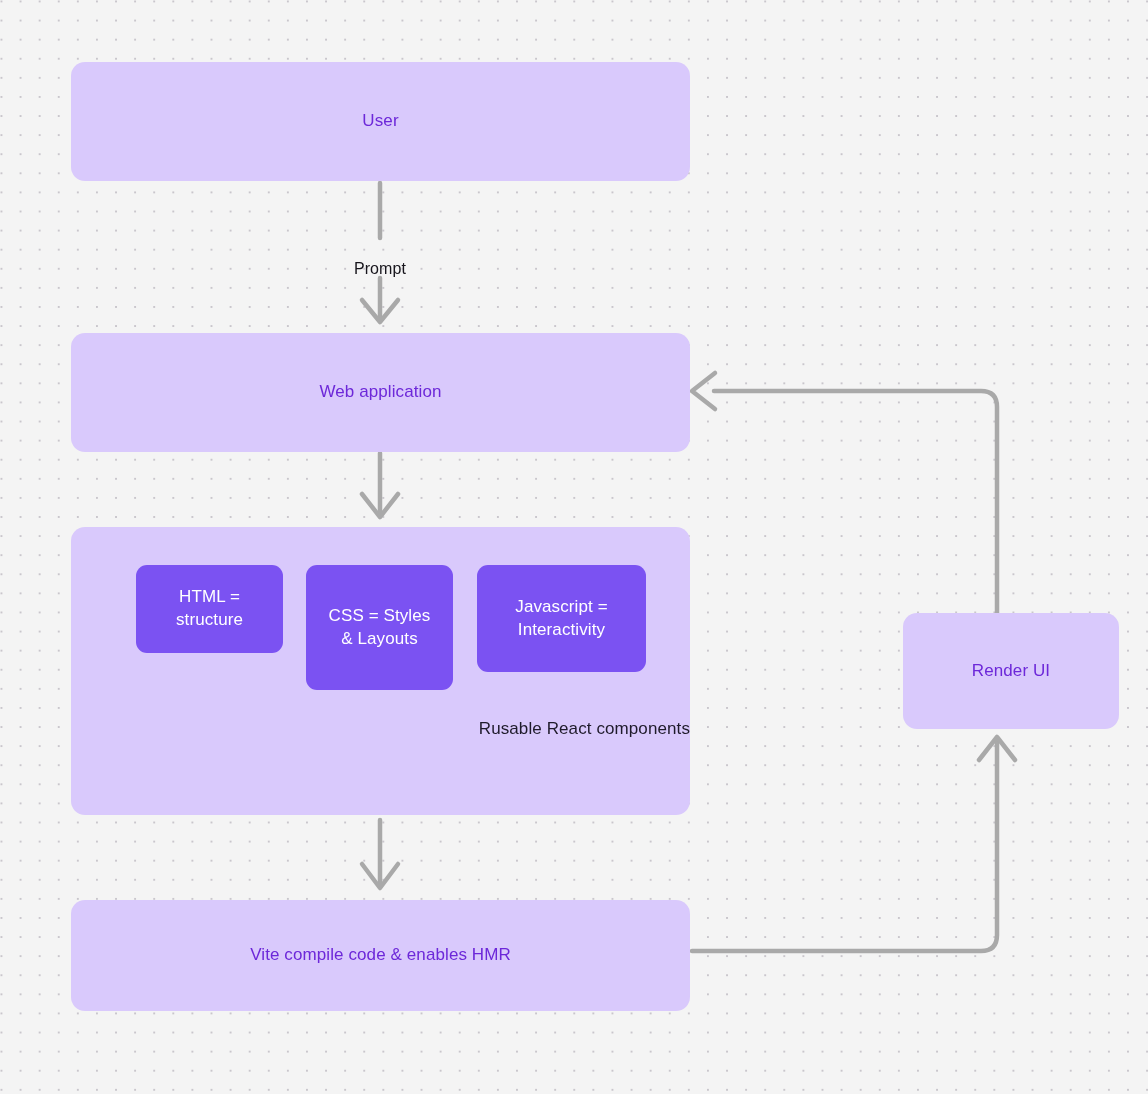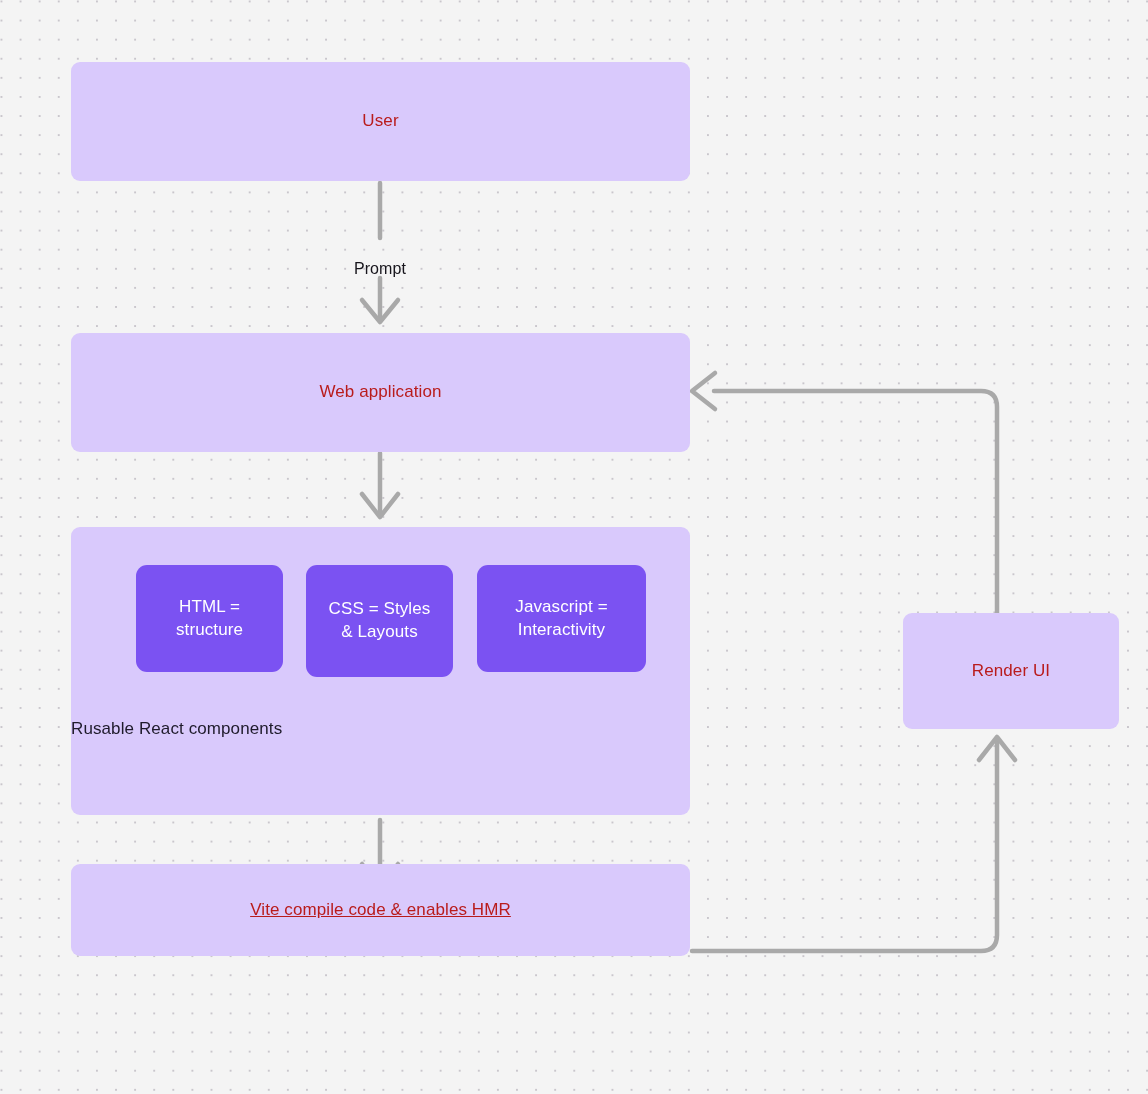--- a/index.html
+++ b/index.html
@@ -21,39 +21,39 @@
     background-size: 19.1px 19.1px;
     background-position: 0.5px 0.5px;
   }
   .node {
     position: absolute;
     box-sizing: border-box;
     display: flex;
     align-items: center;
     justify-content: center;
     text-align: center;
-    border-radius: 9px;
-    color: #b91c1c;
+    border-radius: 14px;
+    color: #6d28d9;
     font-size: 17px;
     line-height: 1.35;
     letter-spacing: 0.1px;
     white-space: pre-line;
   }
   .node-lavender {
     background: #d9c9fc;
   }
   .node-violet {
     background: #7b52f2;
     color: #ffffff;
     border-radius: 11px;
     font-size: 17px;
   }
   .group-caption {
     position: absolute;
-    text-align: left;
+    text-align: right;
     color: #1f1b2b;
     font-size: 17px;
     letter-spacing: 0.1px;
   }
   .edge-label {
     position: absolute;
     color: #17151c;
     font-size: 16px;
     letter-spacing: 0.1px;
     background: transparent;
@@ -109,40 +109,40 @@
     <span>Prompt</span>
   </div>
 
   <div class="node node-lavender" style="left:71px; top:333px; width:619px; height:119px;text-align:center;">
     <span>Web application</span>
   </div>
 
   <div class="node node-lavender" style="left:71px; top:527px; width:619px; height:288px; display:block;">
   </div>
 
-  <div class="node node-violet" style="left:136px; top:565px; width:147px; height:107px;">
+  <div class="node node-violet" style="left:136px; top:565px; width:147px; height:88px;">
     <span>HTML =
 structure</span>
   </div>
 
-  <div class="node node-violet" style="left:306px; top:565px; width:147px; height:112px;">
+  <div class="node node-violet" style="left:306px; top:565px; width:147px; height:125px;">
     <span>CSS = Styles
 &amp; Layouts</span>
   </div>
 
   <div class="node node-violet" style="left:477px; top:565px; width:169px; height:107px;">
     <span>Javascript =
 Interactivity</span>
   </div>
 
   <div class="group-caption" style="left:71px; top:719px; width:619px;">
     <span>Rusable React components</span>
   </div>
 
-  <div class="node node-lavender" style="left:71px; top:864px; width:619px; height:92px;text-decoration:underline;">
+  <div class="node node-lavender" style="left:71px; top:900px; width:619px; height:111px;">
     <span>Vite compile code &amp; enables HMR</span>
   </div>
 
   <div class="node node-lavender" style="left:903px; top:613px; width:216px; height:116px;">
     <span>Render UI</span>
   </div>
 
 </div>
 
 </body></html>

